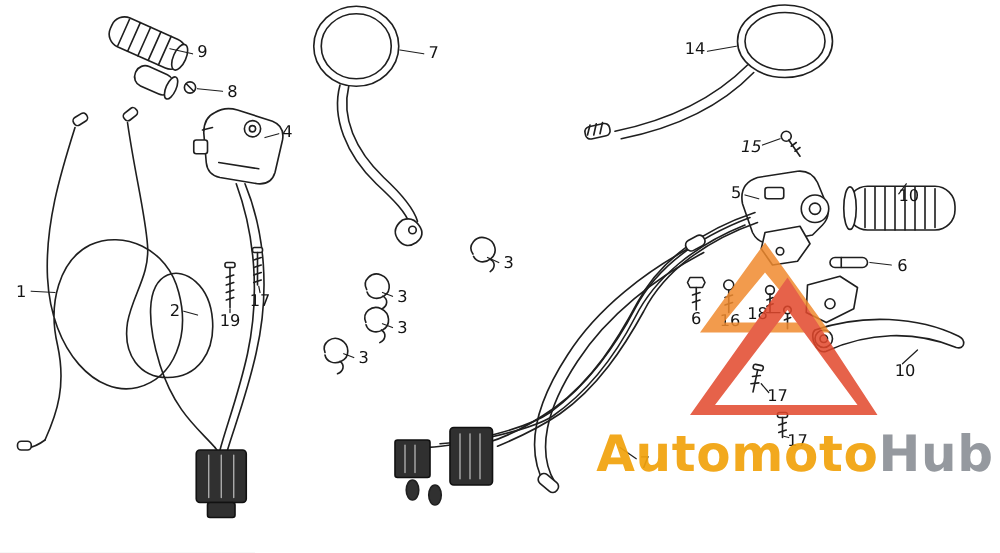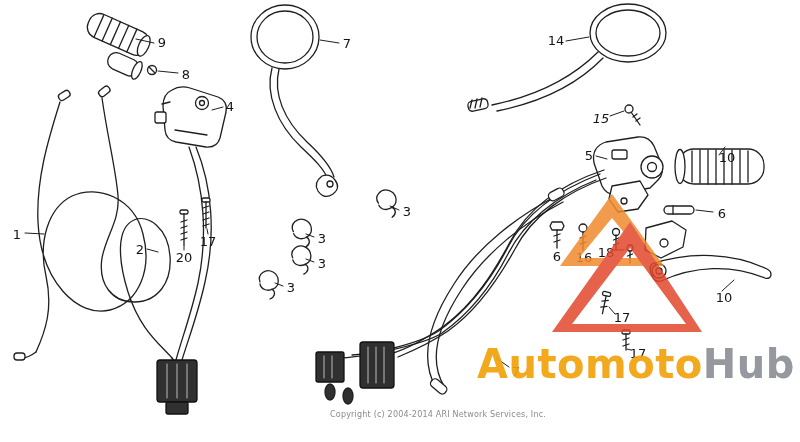--- a/index.html
+++ b/index.html
@@ -285,28 +285,27 @@
       <div class="part-label" style="left: 727px; top: 141px; margin-top: 16px;">10</div>
       <div class="part-label" style="left: 724px; top: 297px;">10</div>
       <div class="part-label" style="left: 557px; top: 256px;">6</div>
       <div class="part-label" style="left: 347px; top: 43px;">7</div>
       <div class="part-label" style="left: 556px; top: 40px;">14</div>
       <div class="part-label" style="left: 601px; top: 118px; font-style: italic;">15</div>
       <div class="part-label" style="left: 584px; top: 257px;">16</div>
       <div class="part-label" style="left: 208px; top: 241px;">17</div>
       <div class="part-label" style="left: 622px; top: 317px;">17</div>
       <div class="part-label" style="left: 638px; top: 353px;">17</div>
-      <div class="part-label" style="left: 184px; top: 257px;">20</div>
+      <div class="part-label" style="left: 184px; top: 257px;">19</div>
       <div class="part-label" style="left: 606px; top: 252px;">18</div>
     </div>
 
   <svg class="layer" viewBox="0 0 800 442">
     <g opacity="0.85">
       <path class="tri-small" fill-rule="evenodd" d="M612,194 L664,266 L560,266 Z M612,218 L645,258 L579,258 Z" fill="#F08A2E"></path>
       <path class="tri-large" fill-rule="evenodd" d="M630,222 L702,332 L552,332 Z M630,248 L686,324 L572,324 Z" fill="#E2472B"></path>
     </g>
   </svg>
 
   <div class="watermark-text"><span class="wm-primary" style="color: rgb(242, 163, 14);">Automoto</span><span class="wm-secondary" style="color: rgb(142, 146, 152);">Hub</span></div>
 
-  <div class="copyright">Copyright (c) 2004-2014 ARI Network Services, Inc.</div>
 
 </div>
 
 </body></html>

